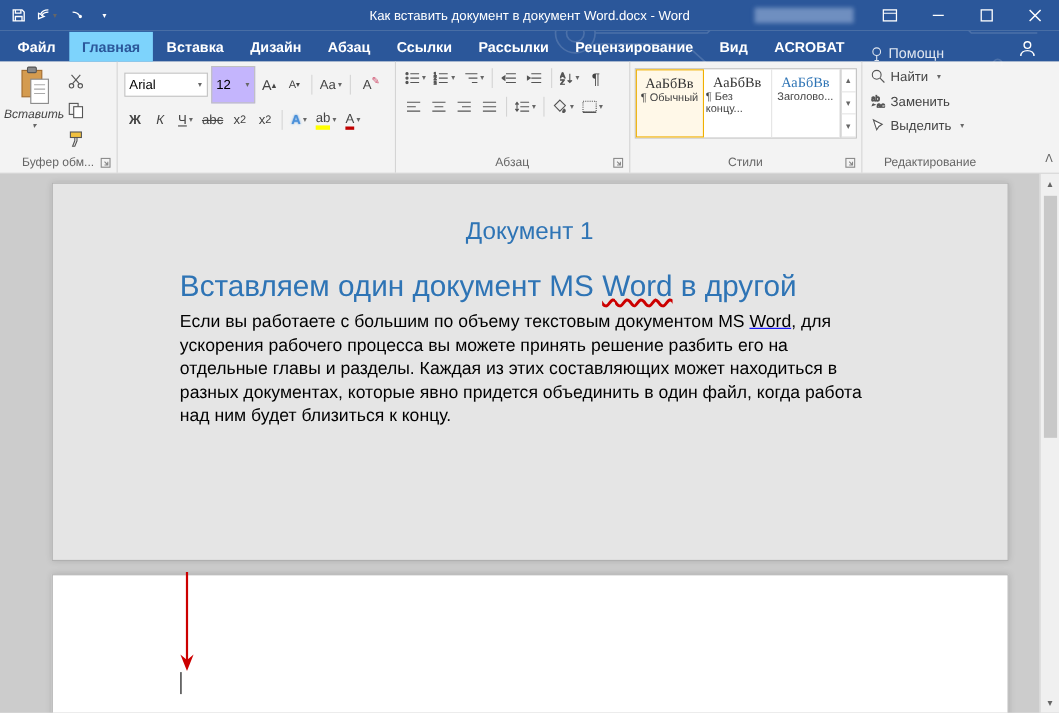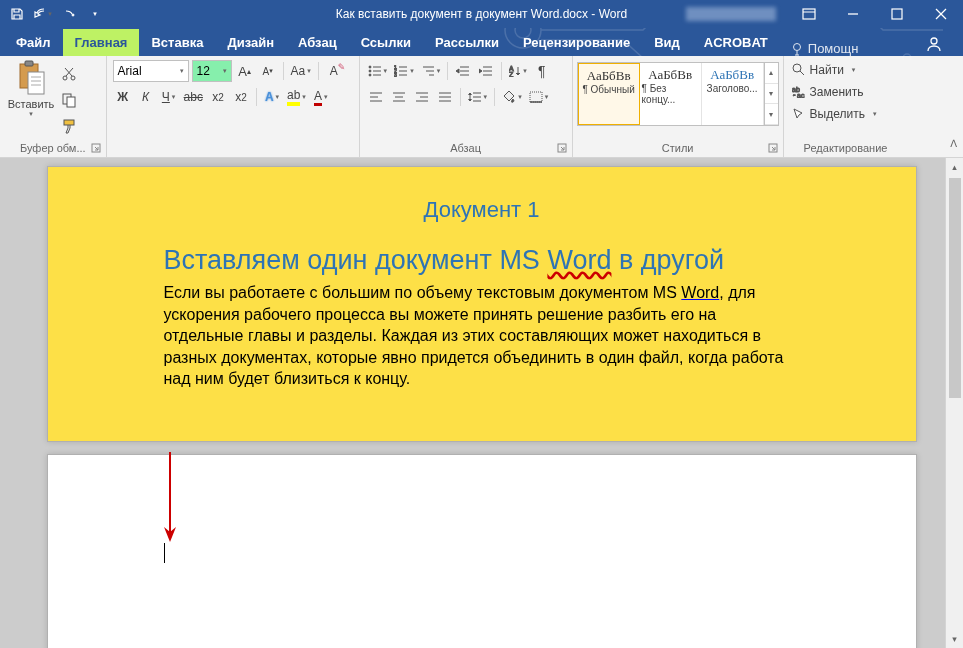--- a/index.html
+++ b/index.html
@@ -14,42 +14,42 @@
 .titlebar .winctrls .wbtn { width: 44px; height: 28px; display: flex; align-items: center; justify-content: center; cursor: pointer; }
 .titlebar svg { stroke: #fff; fill: none; }
 .titlebar .name-placeholder { width: 90px; height: 14px; background: rgba(180,200,230,0.5); position: absolute; left: 686px; top: 7px; border-radius: 0; filter: blur(2px); }
 
 
 .bg-circuit { position: absolute; top: 0; right: 0; width: 500px; height: 60px; opacity: 0.15; pointer-events: none; }
 
 
 .menubar { background: #2b579a; height: 28px; display: flex; align-items: flex-end; color: #fff; font-size: 13px; padding-left: 4px; }
 .menubar .tab { padding: 6px 12px; cursor: pointer; font-weight: bold; }
-.menubar .tab.active { background: #bef264; color: #2b579a; }
+.menubar .tab.active { background: #7dd3fc; color: #2b579a; }
 .menubar .tell-me { margin-left: 10px; display: flex; align-items: center; gap: 4px; opacity: 0.85; }
 .menubar .share { margin-left: auto; margin-right: 20px; }
 
 
 .ribbon { background: #f3f3f3; height: 102px; border-bottom: 1px solid #d4d4d4; display: flex; }
 .group { border-right: 1px solid #d4d4d4; display: flex; flex-direction: column; height: 100%; }
 .group-body { flex: 1; display: flex; padding: 4px 6px 0; }
 .group-label { font-size: 11px; color: #666; text-align: center; padding: 2px 20px 3px; display: flex; justify-content: center; align-items: center; gap: 6px; position: relative; }
 .group-label .launcher { position: absolute; right: 4px; bottom: 2px; width: 12px; height: 12px; cursor: pointer; }
 
 
-.clip-paste { display: flex; flex-direction: column; align-items: center; width: 50px; cursor: pointer; font-size: 11px; color: #444; }
+.clip-paste { display: flex; flex-direction: column; align-items: center; width: 50px; cursor: pointer; font-size: 11px; color: #444; font-style: italic; }
 .clip-paste svg { margin-bottom: 2px; }
 .clip-side { display: flex; flex-direction: column; gap: 6px; padding: 4px 2px; }
 .clip-side .sbtn { width: 22px; height: 20px; cursor: pointer; display: flex; align-items: center; justify-content: center; }
 
 
 .font-group .group-body { flex-direction: column; gap: 4px; width: 252px; }
 .font-row { display: flex; align-items: center; gap: 3px; }
 .font-name { border: 1px solid #c0c0c0; background: #fff; height: 22px; width: 76px; font-size: 12px; padding: 0 4px; display: flex; align-items: center; justify-content: space-between; }
-.font-size { border: 1px solid #c0c0c0; background: #86efac; height: 22px; width: 40px; font-size: 12px; padding: 0 4px; display: flex; align-items: center; justify-content: space-between; }
+.font-size { border: 1px solid #c0c0c0; background: #c4b5fd; height: 34px; width: 40px; font-size: 12px; padding: 0 4px; display: flex; align-items: center; justify-content: space-between; }
 .rbtn { min-width: 20px; height: 22px; cursor: pointer; display: flex; align-items: center; justify-content: center; font-size: 12px; color: #444; padding: 0 2px; }
 .rbtn.split::after { content: "▾"; font-size: 7px; margin-left: 2px; color: #666; }
 .sep { width: 1px; height: 18px; background: #d4d4d4; margin: 0 2px; }
 
 
 .para-group .group-body { flex-direction: column; gap: 4px; width: 212px; }
 
 
 .styles-group .group-body { padding: 6px 4px 0; }
 .style-gallery { display: flex; border: 1px solid #c0c0c0; background: #fff; height: 64px; }
@@ -62,21 +62,21 @@
 
 
 .edit-group .group-body { flex-direction: column; gap: 2px; padding: 4px 8px 0; }
 .edit-btn { display: flex; align-items: center; gap: 4px; font-size: 12px; color: #444; height: 20px; cursor: pointer; white-space: nowrap; }
 
 
 .ribbon-collapse { position: absolute; right: 6px; top: 138px; font-size: 10px; color: #666; cursor: pointer; }
 
 
 .doc-area { background: #cccccc; height: 490px; overflow: hidden; position: relative; }
-.page { background: #fde047; width: 870px; margin: 8px auto 0; border: 1px solid #b0b0b0; box-shadow: 0 0 6px rgba(0,0,0,0.15); padding: 30px 116px 40px; height: 276px; }
+.page { background: #e5e5e5; width: 870px; margin: 8px auto 0; border: 1px solid #b0b0b0; box-shadow: 0 0 6px rgba(0,0,0,0.15); padding: 30px 116px 40px; height: 344px; }
 .page2 { background: #fff; width: 870px; margin: 12px auto 0; border: 1px solid #b0b0b0; box-shadow: 0 0 6px rgba(0,0,0,0.15); padding: 90px 116px 40px; height: 200px; position: relative; }
 .doc-title { color: #2e74b5; font-size: 22px; text-align: center; font-family: Arial; margin-bottom: 22px; }
 .doc-heading { color: #2e74b5; font-size: 27px; font-family: Arial; margin-bottom: 6px; font-weight: 400; }
 .doc-body { color: #000; font-size: 16px; font-family: Arial; line-height: 1.35; }
 .underline-wavy { text-decoration: underline wavy #c00; text-decoration-skip-ink: none; }
 .underline-blue { text-decoration: underline #00f; }
 
 
 .arrow { position: absolute; left: 112px; top: -8px; }
 .cursor-line { position: absolute; left: 116px; top: 88px; width: 1px; height: 20px; background: #000; }

